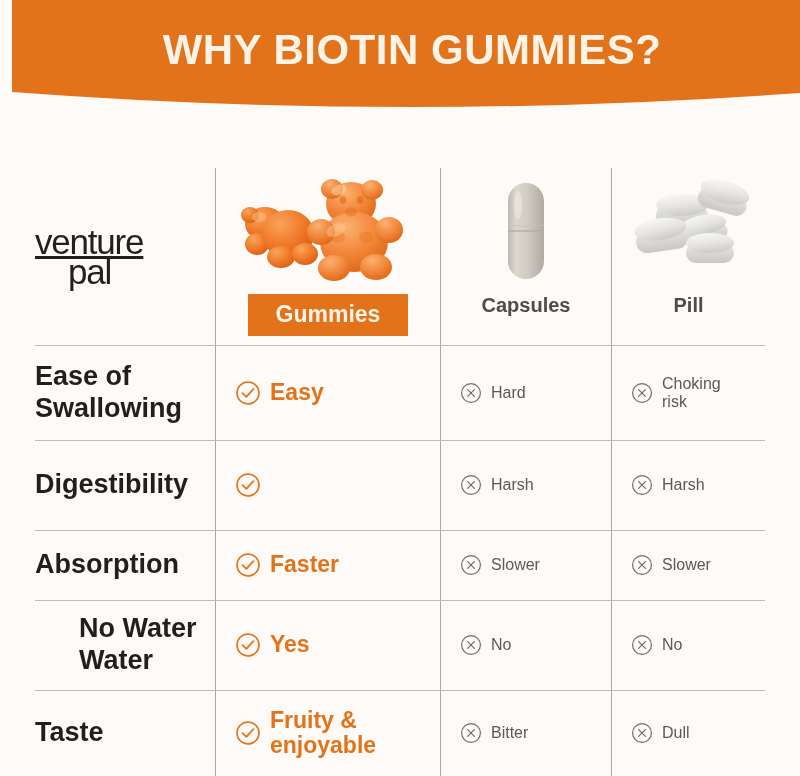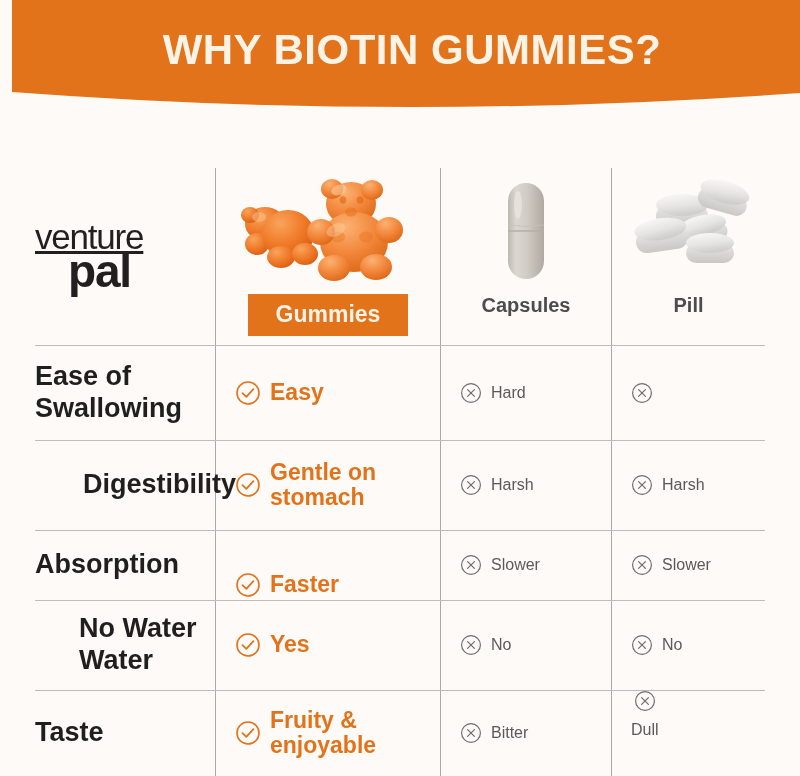--- a/index.html
+++ b/index.html
@@ -37,41 +37,41 @@
 
   .cell { position:absolute; display:flex; align-items:center; }
 
   
   .brand-cell { left:0; top:0; width:180px; height:177px; }
   .logo {
     font-family:"Liberation Sans", sans-serif;
     color:#231F20; line-height:.84; letter-spacing:-1.2px;
   }
   .logo .l1 { font-size:35px; font-weight:400; display:block;text-decoration:underline; }
-  .logo .l2 { font-size:46px; font-weight:700; display:block; padding-left:33px; }
+  .logo .l2 { font-size:35px; font-weight:400; display:block; padding-left:33px; }
 
   .prod-cell { top:0; height:177px; flex-direction:column; justify-content:flex-start; }
   .prod-img { height:126px; display:flex; align-items:center; justify-content:center; width:100%; }
   .prod-label {
     font-size:20px; font-weight:700; color:#4C4C4C;
     text-align:center; width:100%;
   }
   .badge {
     display:inline-block; background:#E2731A; color:#FBF3E6;
     font-size:23px; font-weight:700; padding:7px 28px 8px;
   }
 
   
   .row-label {
     position:absolute; left:0; width:180px;
     display:flex; align-items:center;
     font-size:27px; font-weight:700; color:#1F1F1F; line-height:1.18;
   }
   .val {
-    position:absolute; display:flex; align-items:center; gap:9px;
+    position:absolute; display:flex; align-items:center; gap:9px;justify-content:center;
   }
   .val .txt { line-height:1.1; }
   .val.good .txt { color:#E2731A; font-size:23px; font-weight:700; }
   .val.bad  .txt { color:#5A5A5A; font-size:16px; font-weight:400; }
   .ico { flex:0 0 auto; display:block; }
 </style>
 </head>
 <body>
 
 <div class="page">
@@ -236,36 +236,36 @@
         <circle cx="11" cy="11" r="9.4" fill="none" stroke="#6E6E6E" stroke-width="1.2"></circle>
         <path d="M7.6,7.6 L14.4,14.4 M14.4,7.6 L7.6,14.4" stroke="#6E6E6E" stroke-width="1.2" stroke-linecap="round"></path>
       </svg>
       <span class="txt">Hard</span>
     </div>
     <div class="val bad" style="left:596px; top:177px; height:95px;">
       <svg class="ico" width="22" height="22" viewBox="0 0 22 22">
         <circle cx="11" cy="11" r="9.4" fill="none" stroke="#6E6E6E" stroke-width="1.2"></circle>
         <path d="M7.6,7.6 L14.4,14.4 M14.4,7.6 L7.6,14.4" stroke="#6E6E6E" stroke-width="1.2" stroke-linecap="round"></path>
       </svg>
-    </div>
-
-    <div class="row-label" style="top:272px; height:90px;margin-left:48px;">
+      <span class="txt">
+        <span style="display:block">Choking</span>
+        <span style="display:block">risk</span>
+      </span>
+    </div>
+
+    <div class="row-label" style="top:272px; height:90px;">
       <div>
         <div>Digestibility</div>
       </div>
     </div>
     <div class="val good" style="left:200px; top:272px; height:90px;">
       <svg class="ico" width="26" height="26" viewBox="0 0 26 26">
         <circle cx="13" cy="13" r="11" fill="none" stroke="#E2731A" stroke-width="1.6"></circle>
         <path d="M7.5,13.2 L11.3,16.8 L18.4,9.2" fill="none" stroke="#E2731A" stroke-width="1.8" stroke-linecap="round" stroke-linejoin="round"></path>
       </svg>
-      <span class="txt">
-        <span style="display:block">Gentle on</span>
-        <span style="display:block">stomach</span>
-      </span>
     </div>
     <div class="val bad" style="left:425px; top:272px; height:90px;">
       <svg class="ico" width="22" height="22" viewBox="0 0 22 22">
         <circle cx="11" cy="11" r="9.4" fill="none" stroke="#6E6E6E" stroke-width="1.2"></circle>
         <path d="M7.6,7.6 L14.4,14.4 M14.4,7.6 L7.6,14.4" stroke="#6E6E6E" stroke-width="1.2" stroke-linecap="round"></path>
       </svg>
       <span class="txt">Harsh</span>
     </div>
     <div class="val bad" style="left:596px; top:272px; height:90px;">
       <svg class="ico" width="22" height="22" viewBox="0 0 22 22">
@@ -273,21 +273,21 @@
         <path d="M7.6,7.6 L14.4,14.4 M14.4,7.6 L7.6,14.4" stroke="#6E6E6E" stroke-width="1.2" stroke-linecap="round"></path>
       </svg>
       <span class="txt">Harsh</span>
     </div>
 
     <div class="row-label" style="top:362px; height:70px;">
       <div>
         <div>Absorption</div>
       </div>
     </div>
-    <div class="val good" style="left:200px; top:382px; height:70px;">
+    <div class="val good" style="left:200px; top:362px; height:70px;">
       <svg class="ico" width="26" height="26" viewBox="0 0 26 26">
         <circle cx="13" cy="13" r="11" fill="none" stroke="#E2731A" stroke-width="1.6"></circle>
         <path d="M7.5,13.2 L11.3,16.8 L18.4,9.2" fill="none" stroke="#E2731A" stroke-width="1.8" stroke-linecap="round" stroke-linejoin="round"></path>
       </svg>
       <span class="txt">Faster</span>
     </div>
     <div class="val bad" style="left:425px; top:362px; height:70px;">
       <svg class="ico" width="22" height="22" viewBox="0 0 22 22">
         <circle cx="11" cy="11" r="9.4" fill="none" stroke="#6E6E6E" stroke-width="1.2"></circle>
         <path d="M7.6,7.6 L14.4,14.4 M14.4,7.6 L7.6,14.4" stroke="#6E6E6E" stroke-width="1.2" stroke-linecap="round"></path>
@@ -345,21 +345,21 @@
         <span style="display:block">enjoyable</span>
       </span>
     </div>
     <div class="val bad" style="left:425px; top:522px; height:86px;">
       <svg class="ico" width="22" height="22" viewBox="0 0 22 22">
         <circle cx="11" cy="11" r="9.4" fill="none" stroke="#6E6E6E" stroke-width="1.2"></circle>
         <path d="M7.6,7.6 L14.4,14.4 M14.4,7.6 L7.6,14.4" stroke="#6E6E6E" stroke-width="1.2" stroke-linecap="round"></path>
       </svg>
       <span class="txt">Bitter</span>
     </div>
-    <div class="val bad" style="left:596px; top:522px; height:86px;flex-direction:column;">
+    <div class="val bad" style="left:596px; top:522px; height:86px;">
       <svg class="ico" width="22" height="22" viewBox="0 0 22 22">
         <circle cx="11" cy="11" r="9.4" fill="none" stroke="#6E6E6E" stroke-width="1.2"></circle>
         <path d="M7.6,7.6 L14.4,14.4 M14.4,7.6 L7.6,14.4" stroke="#6E6E6E" stroke-width="1.2" stroke-linecap="round"></path>
       </svg>
       <span class="txt">Dull</span>
     </div>
 
   </div>
 </div>
 

